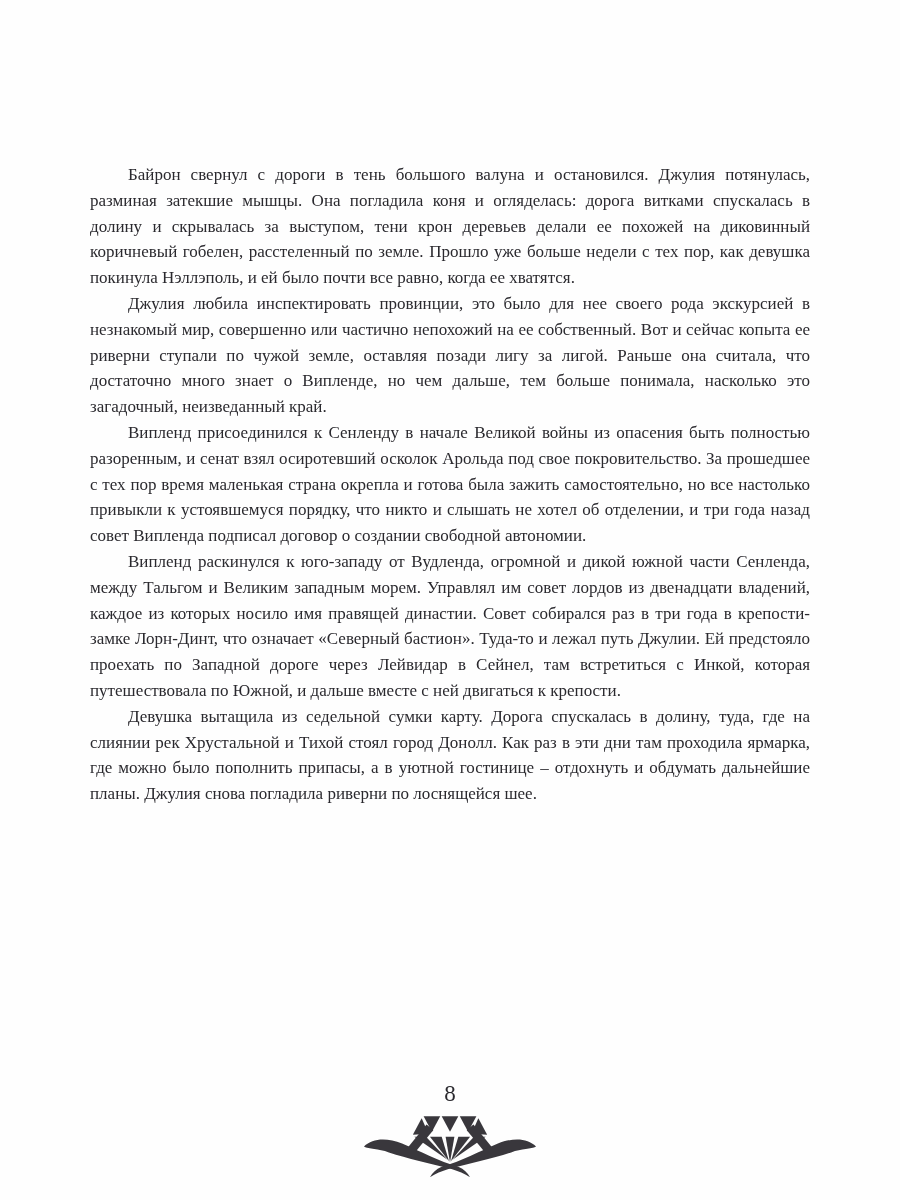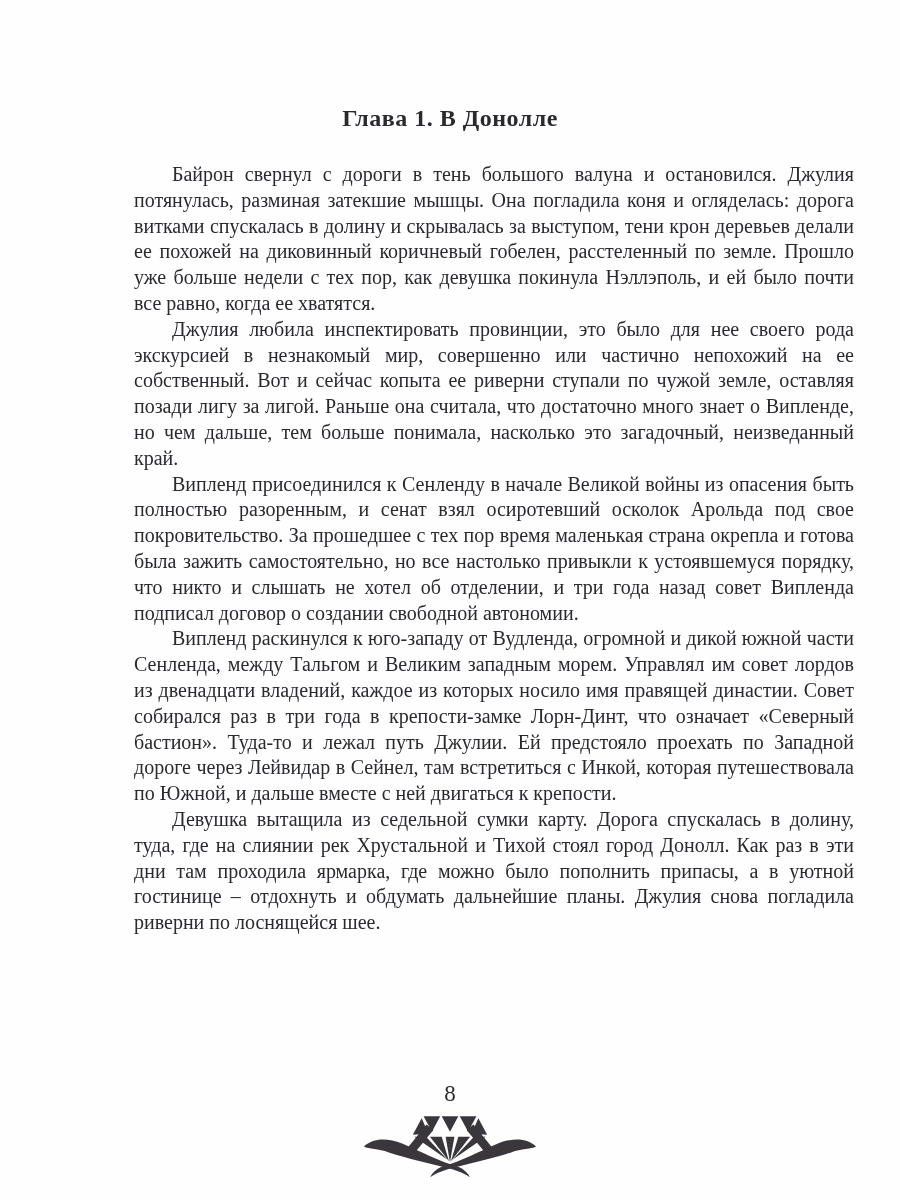--- a/index.html
+++ b/index.html
@@ -25,24 +25,23 @@
     font-size: 24px;
     font-weight: bold;
     letter-spacing: 0.5px;
     margin: 0;
   }
   .text-block {
     position: absolute;
     top: 162px;
     left: 90px;
     width: 720px;
-    font-size: 20px;
+    font-size: 17px;
     line-height: 25.8px;
     text-align: justify;
-    margin-left: 44px;
   }
   .text-block p {
     margin: 0;
     padding: 0;
     text-indent: 38px;
     hyphens: none;
   }
   .page-number {
     position: absolute;
     top: 1081px;
@@ -64,21 +63,20 @@
     display: block;
     width: 176px;
     height: 64px;
   }
 </style>
 </head>
 <body>
 
 <div class="page">
 
-  <h1 class="chapter-title">Глава 1. В Донолле</h1>
 
   <div class="text-block">
     <p>Байрон свернул с дороги в тень большого валуна и остановился. Джулия потянулась, разминая затекшие мышцы. Она погладила коня и огляделась: дорога витками спускалась в долину и скрывалась за выступом, тени крон деревьев делали ее похожей на диковинный коричневый гобелен, расстеленный по земле. Прошло уже больше недели с тех пор, как девушка покинула Нэллэполь, и ей было почти все равно, когда ее хватятся.</p>
     <p>Джулия любила инспектировать провинции, это было для нее своего рода экскурсией в незнакомый мир, совершенно или частично непохожий на ее собственный. Вот и сейчас копыта ее риверни ступали по чужой земле, оставляя позади лигу за лигой. Раньше она считала, что достаточно много знает о Випленде, но чем дальше, тем больше понимала, насколько это загадочный, неизведанный край.</p>
     <p>Випленд присоединился к Сенленду в начале Великой войны из опасения быть полностью разоренным, и сенат взял осиротевший осколок Арольда под свое покровительство. За прошедшее с тех пор время маленькая страна окрепла и готова была зажить самостоятельно, но все настолько привыкли к устоявшемуся порядку, что никто и слышать не хотел об отделении, и три года назад совет Випленда подписал договор о создании свободной автономии.</p>
     <p>Випленд раскинулся к юго-западу от Вудленда, огромной и дикой южной части Сенленда, между Тальгом и Великим западным морем. Управлял им совет лордов из двенадцати владений, каждое из которых носило имя правящей династии. Совет собирался раз в три года в крепости-замке Лорн-Динт, что означает «Северный бастион». Туда-то и лежал путь Джулии. Ей предстояло проехать по Западной дороге через Лейвидар в Сейнел, там встретиться с Инкой, которая путешествовала по Южной, и дальше вместе с ней двигаться к крепости.</p>
     <p>Девушка вытащила из седельной сумки карту. Дорога спускалась в долину, туда, где на слиянии рек Хрустальной и Тихой стоял город Донолл. Как раз в эти дни там проходила ярмарка, где можно было пополнить припасы, а в уютной гостинице – отдохнуть и обдумать дальнейшие планы. Джулия снова погладила риверни по лоснящейся шее.</p>
   </div>
 
   <div class="page-number">8</div>

